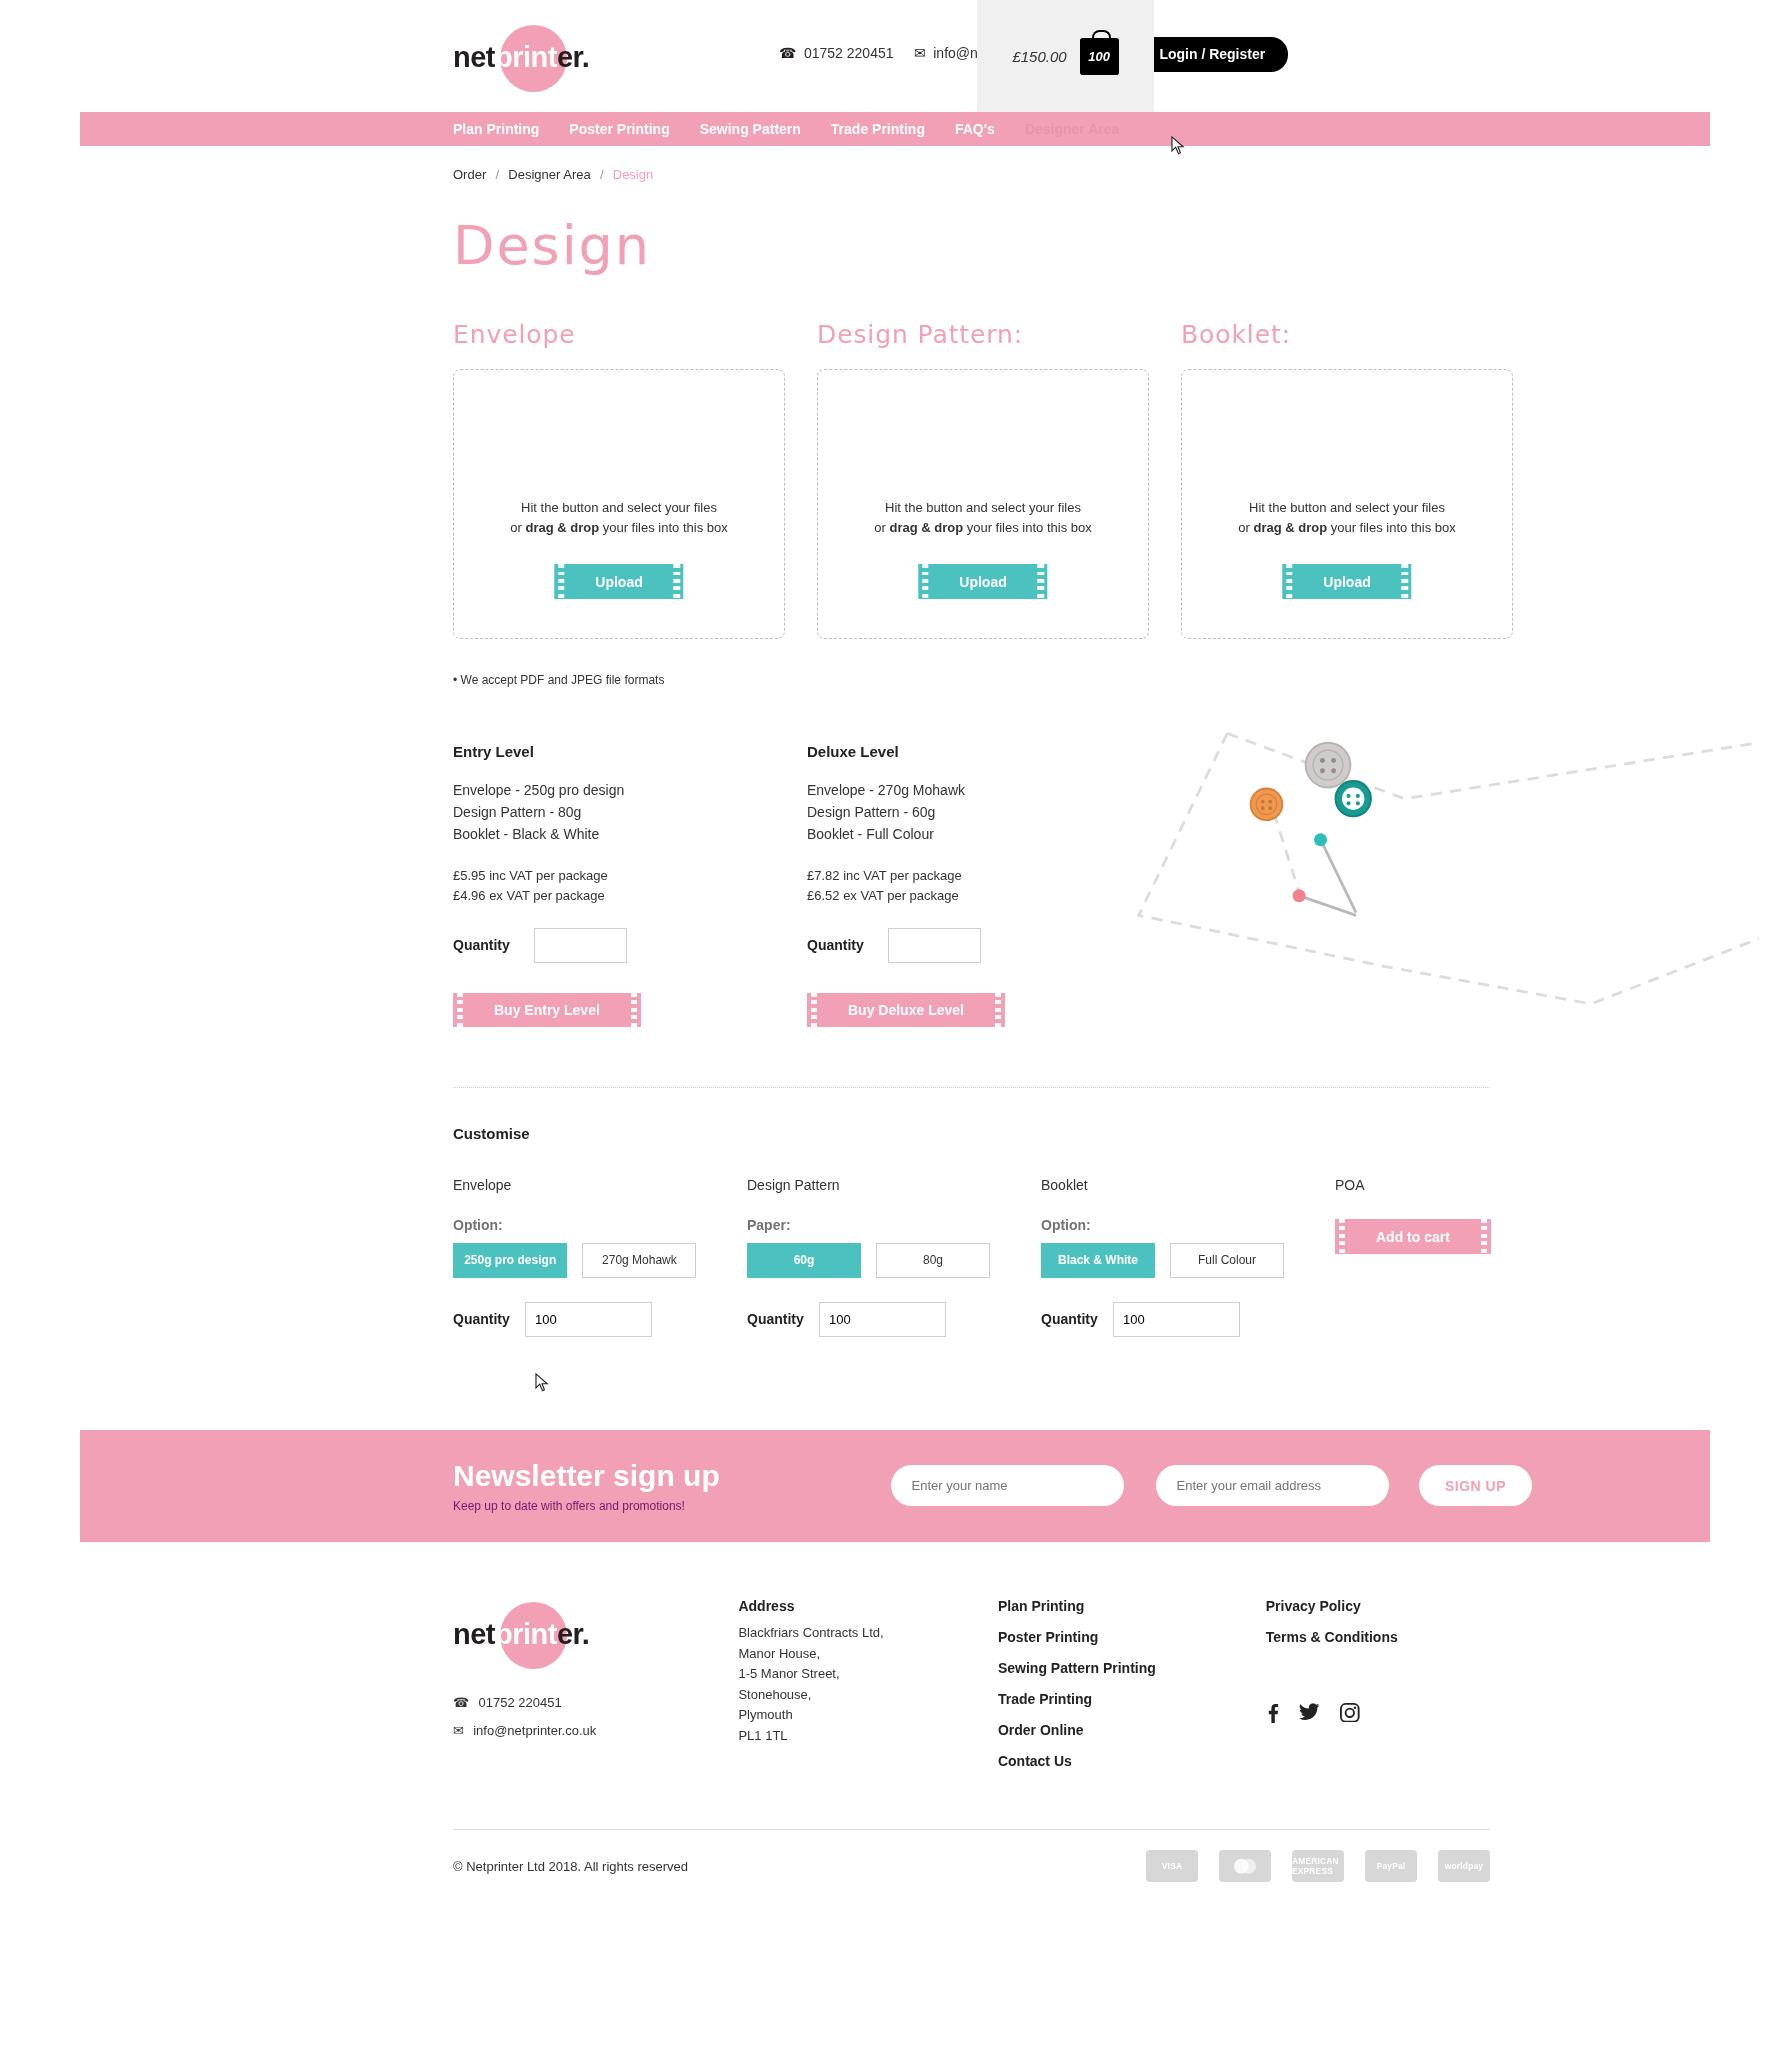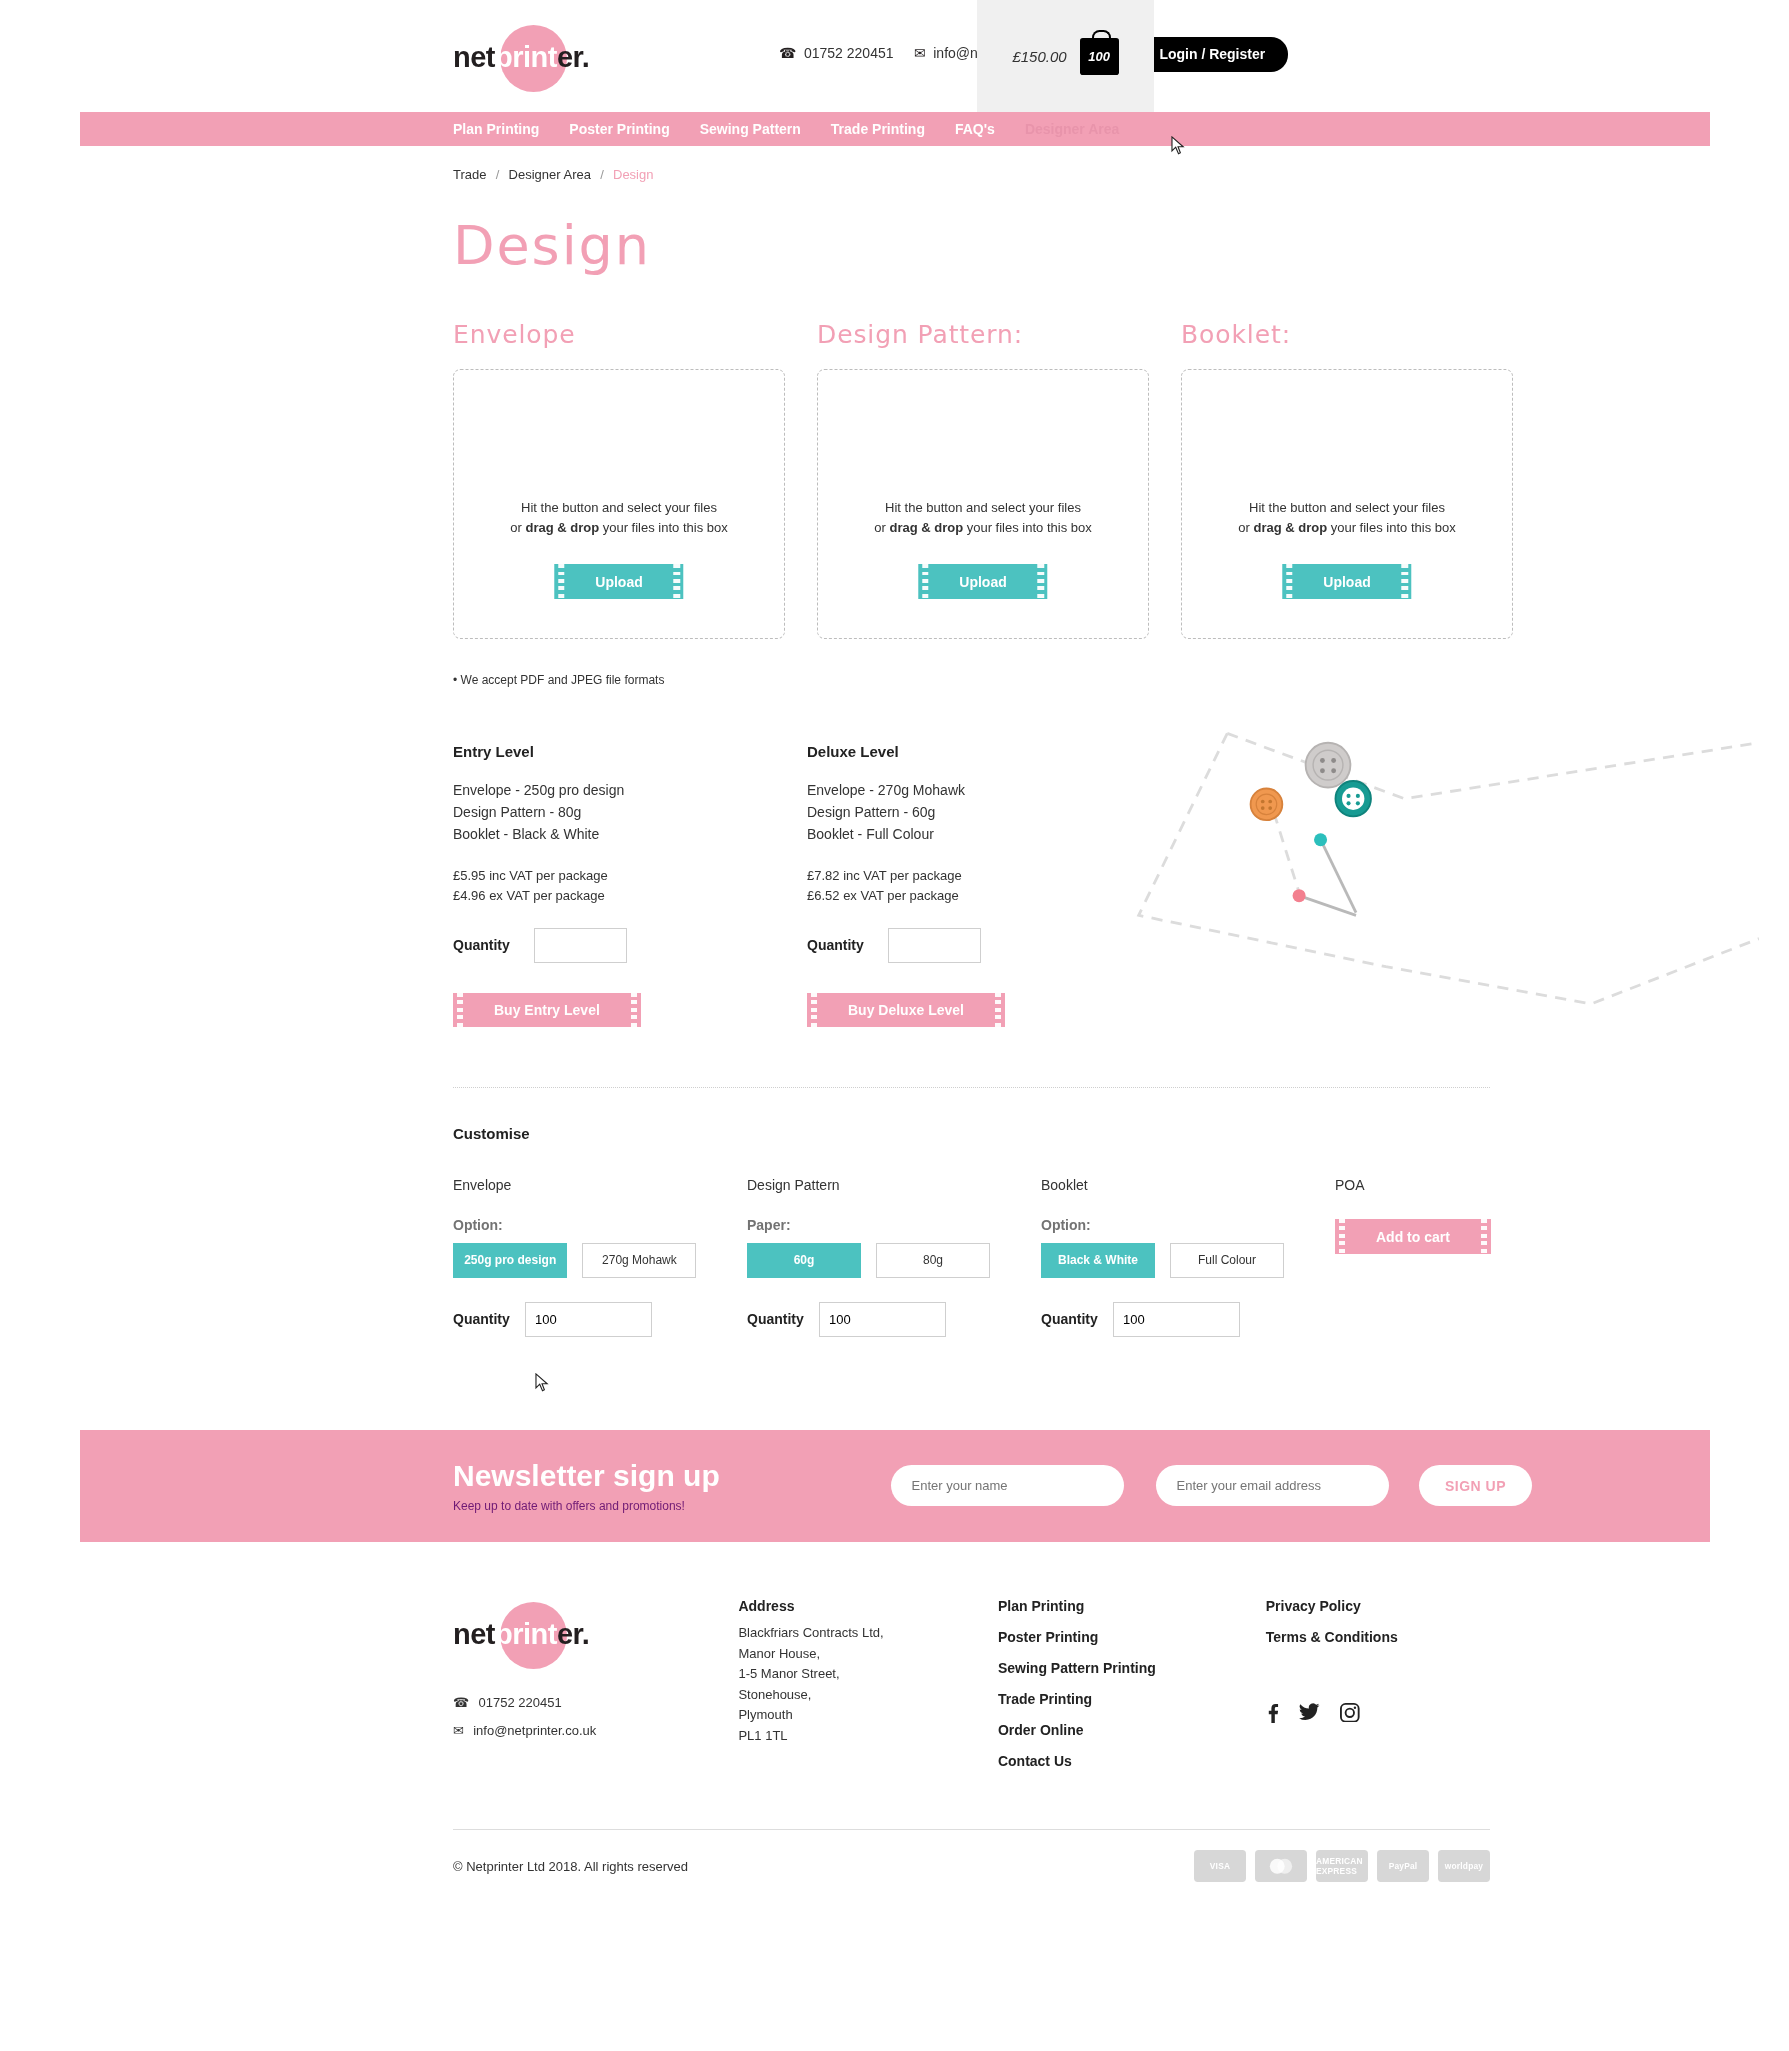--- a/index.html
+++ b/index.html
@@ -384,21 +384,21 @@
   }
   .footer-bottom {
     margin: 20.5px 0 0 373px;
     width: 1037px;
     display: flex;
     align-items: center;
     justify-content: space-between;
     padding-bottom: 37px;
   }
   .copyright { font-size: 13px; color: #333; }
-  .pay-row { display: flex; gap: 9px; align-items: center; }
+  .pay-row { display: flex; gap: 21px; align-items: center; }
   .pay {
     width: 52px; height: 32px;
     background: #d7d7d7;
     border-radius: 3.7px;
     display: flex; align-items: center; justify-content: center;
     font-size: 8.4px; font-weight: bold; color: #fff;
     letter-spacing: 0.2px;
   }
 
   
@@ -451,21 +451,21 @@
     <div class="nav-item active">Designer Area</div>
   </div>
 
   <div class="cursor" style="left:1091px; top:136px;">
     <svg width="15" height="20.5" viewBox="0 0 16 22">
       <path d="M1 1 L1 16 L5 12 L8 19 L10 18 L7.5 11.5 L13 11.5 Z" fill="#fff" stroke="#222" stroke-width="1.2"></path>
     </svg>
   </div>
 
   <div class="breadcrumb">
-    <a>Trade</a>
+    <a>Order</a>
     <span class="sep">/</span>
     <a>Designer Area</a>
     <span class="sep">/</span>
     <span class="current">Design</span>
   </div>
 
   <h1 class="page-title">Design</h1>
 
   <div class="upload-section">
 

